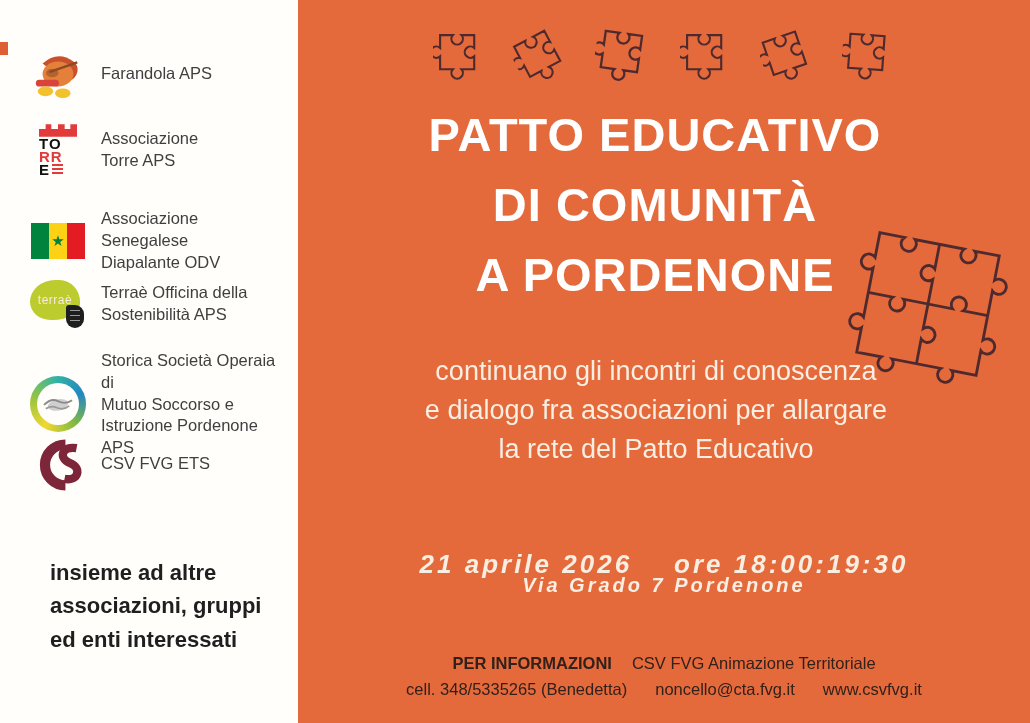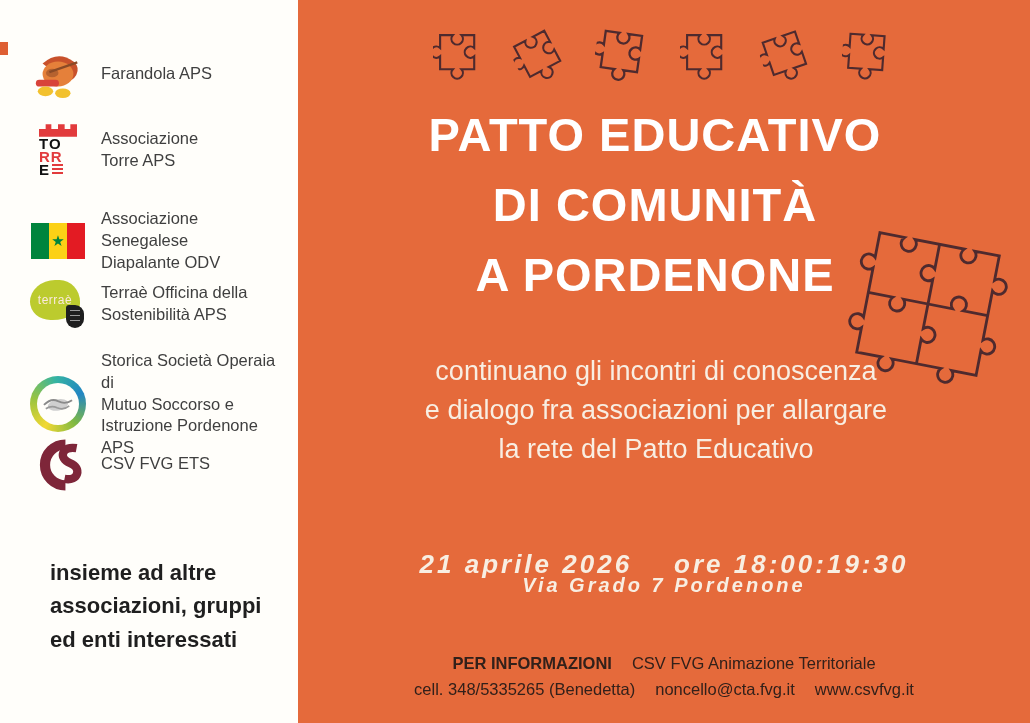--- a/index.html
+++ b/index.html
@@ -67,21 +67,21 @@
 
   .when{position:absolute;top:524px;left:0;right:0;text-align:center;z-index:2;
     font-size:26px;font-weight:700;font-style:italic;letter-spacing:3px;color:#F8EEE2;margin-top:25px;}
   .when .gap{display:inline-block;width:42px;}
   .where{position:absolute;top:568px;left:0;right:0;text-align:center;z-index:2;
     font-size:20px;font-weight:700;font-style:italic;letter-spacing:3px;color:#F8EEE2;line-height:34px;}
 
   .info{position:absolute;left:0;right:0;bottom:24px;text-align:center;z-index:2;color:#32201A;}
   .info-line1{font-size:16.5px;display:flex;justify-content:center;align-items:baseline;gap:20px;}
   .info-line1 .lbl{font-weight:700;}
-  .info-line2{margin-top:7px;font-size:16.5px;display:flex;justify-content:center;align-items:baseline;gap:20px;}
+  .info-line2{margin-top:7px;font-size:16.5px;display:flex;justify-content:center;align-items:baseline;gap:28px;}
 </style>
 </head>
 <body>
 
 <div class="poster">
 
   <svg width="0" height="0" style="position:absolute">
     <defs>
       <symbol id="pz" viewBox="0 0 76 76">
         <path d="M10,10 h18 a8,8 0 1 0 12,0 h18 v18 a8,8 0 1 0 0,12 v18 h-18 a8,8 0 1 1 -12,0 h-18 v-18 a8,8 0 1 1 0,-12 z" fill="none" stroke="#4E2A2E" stroke-width="3"></path>

